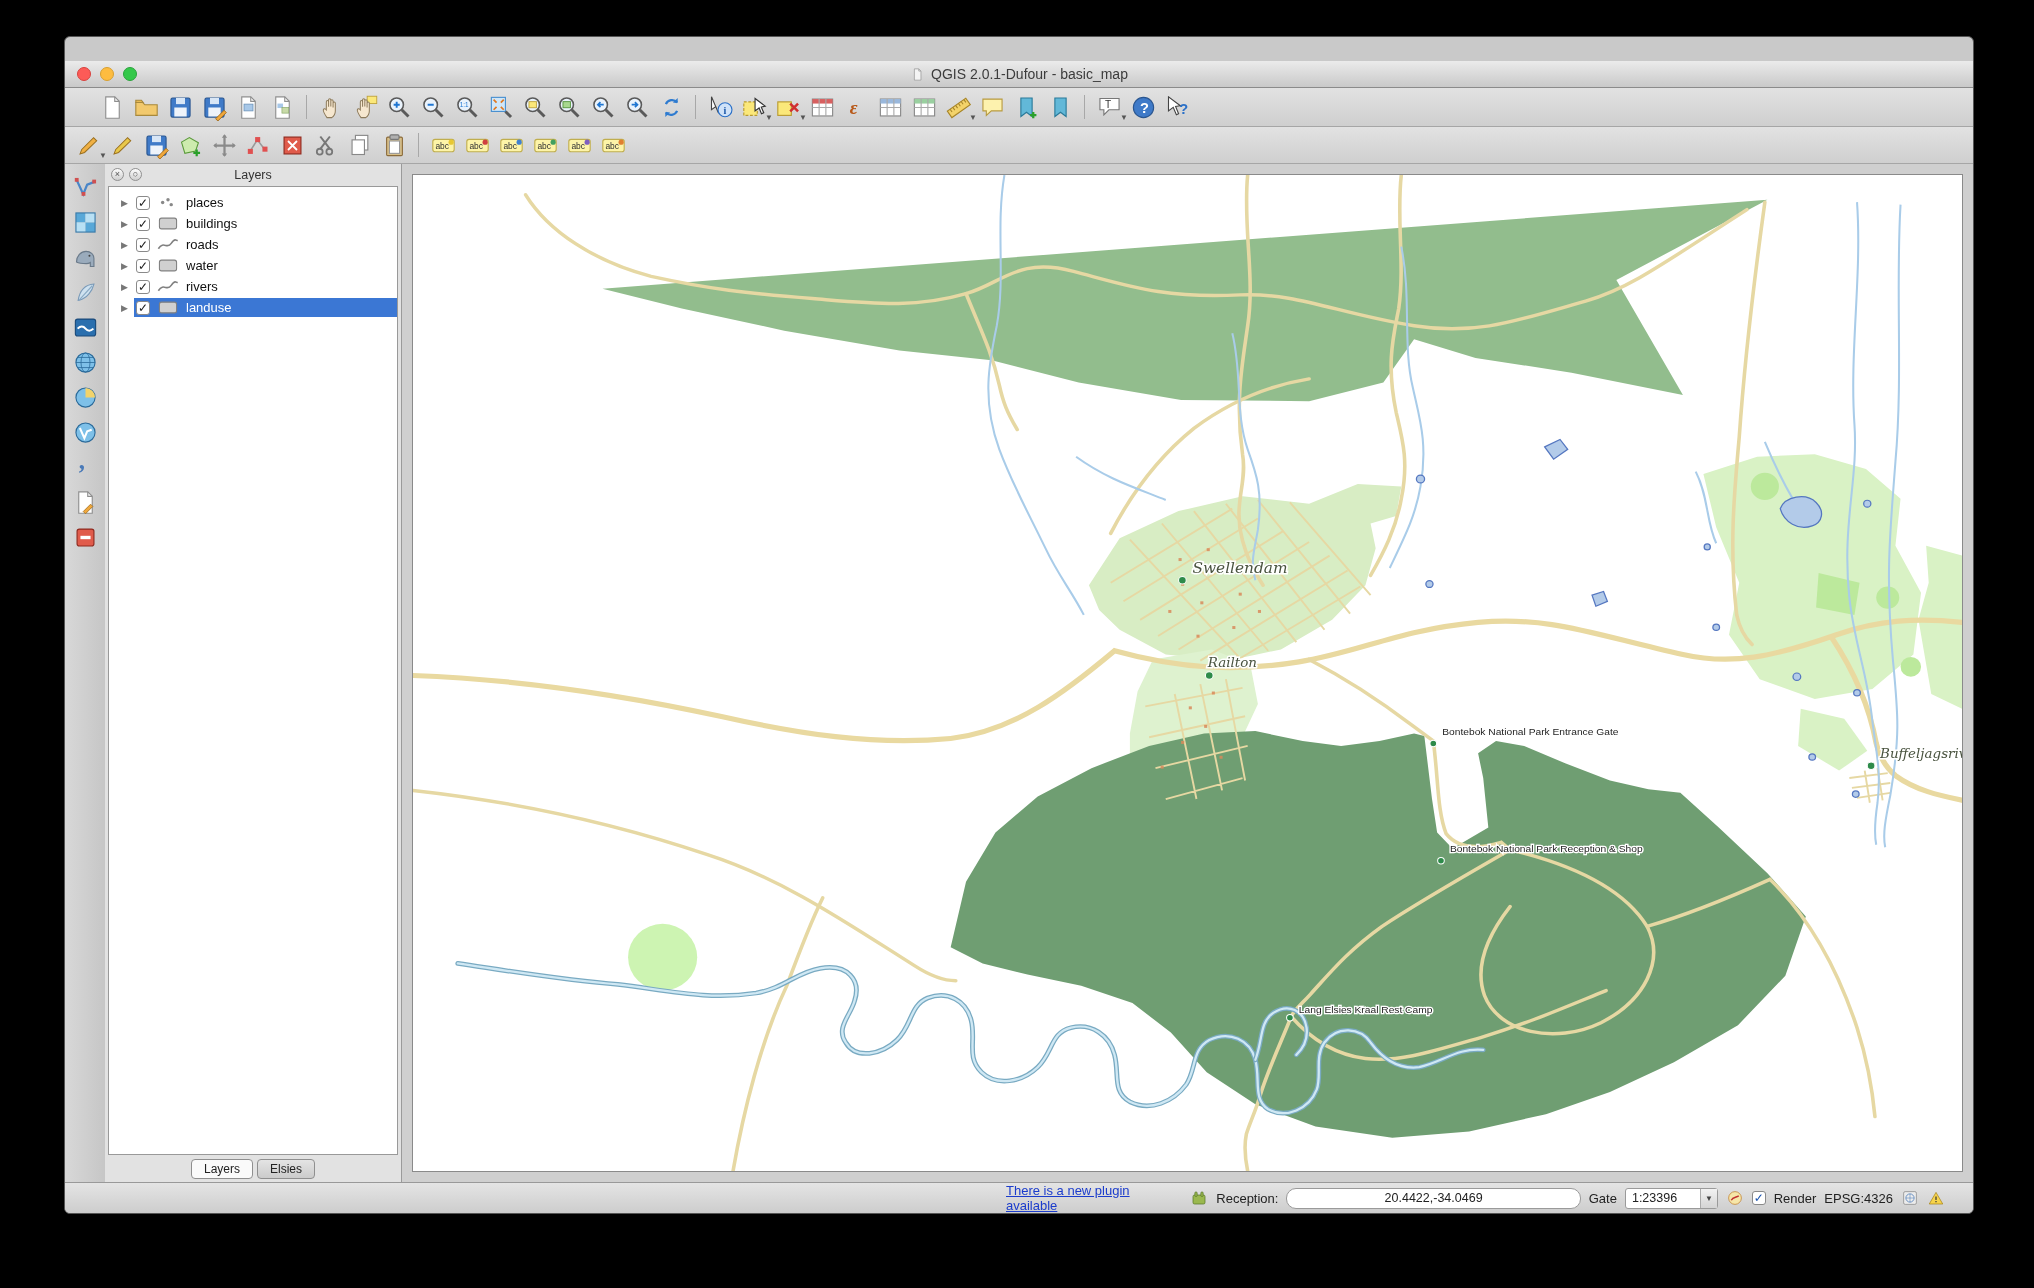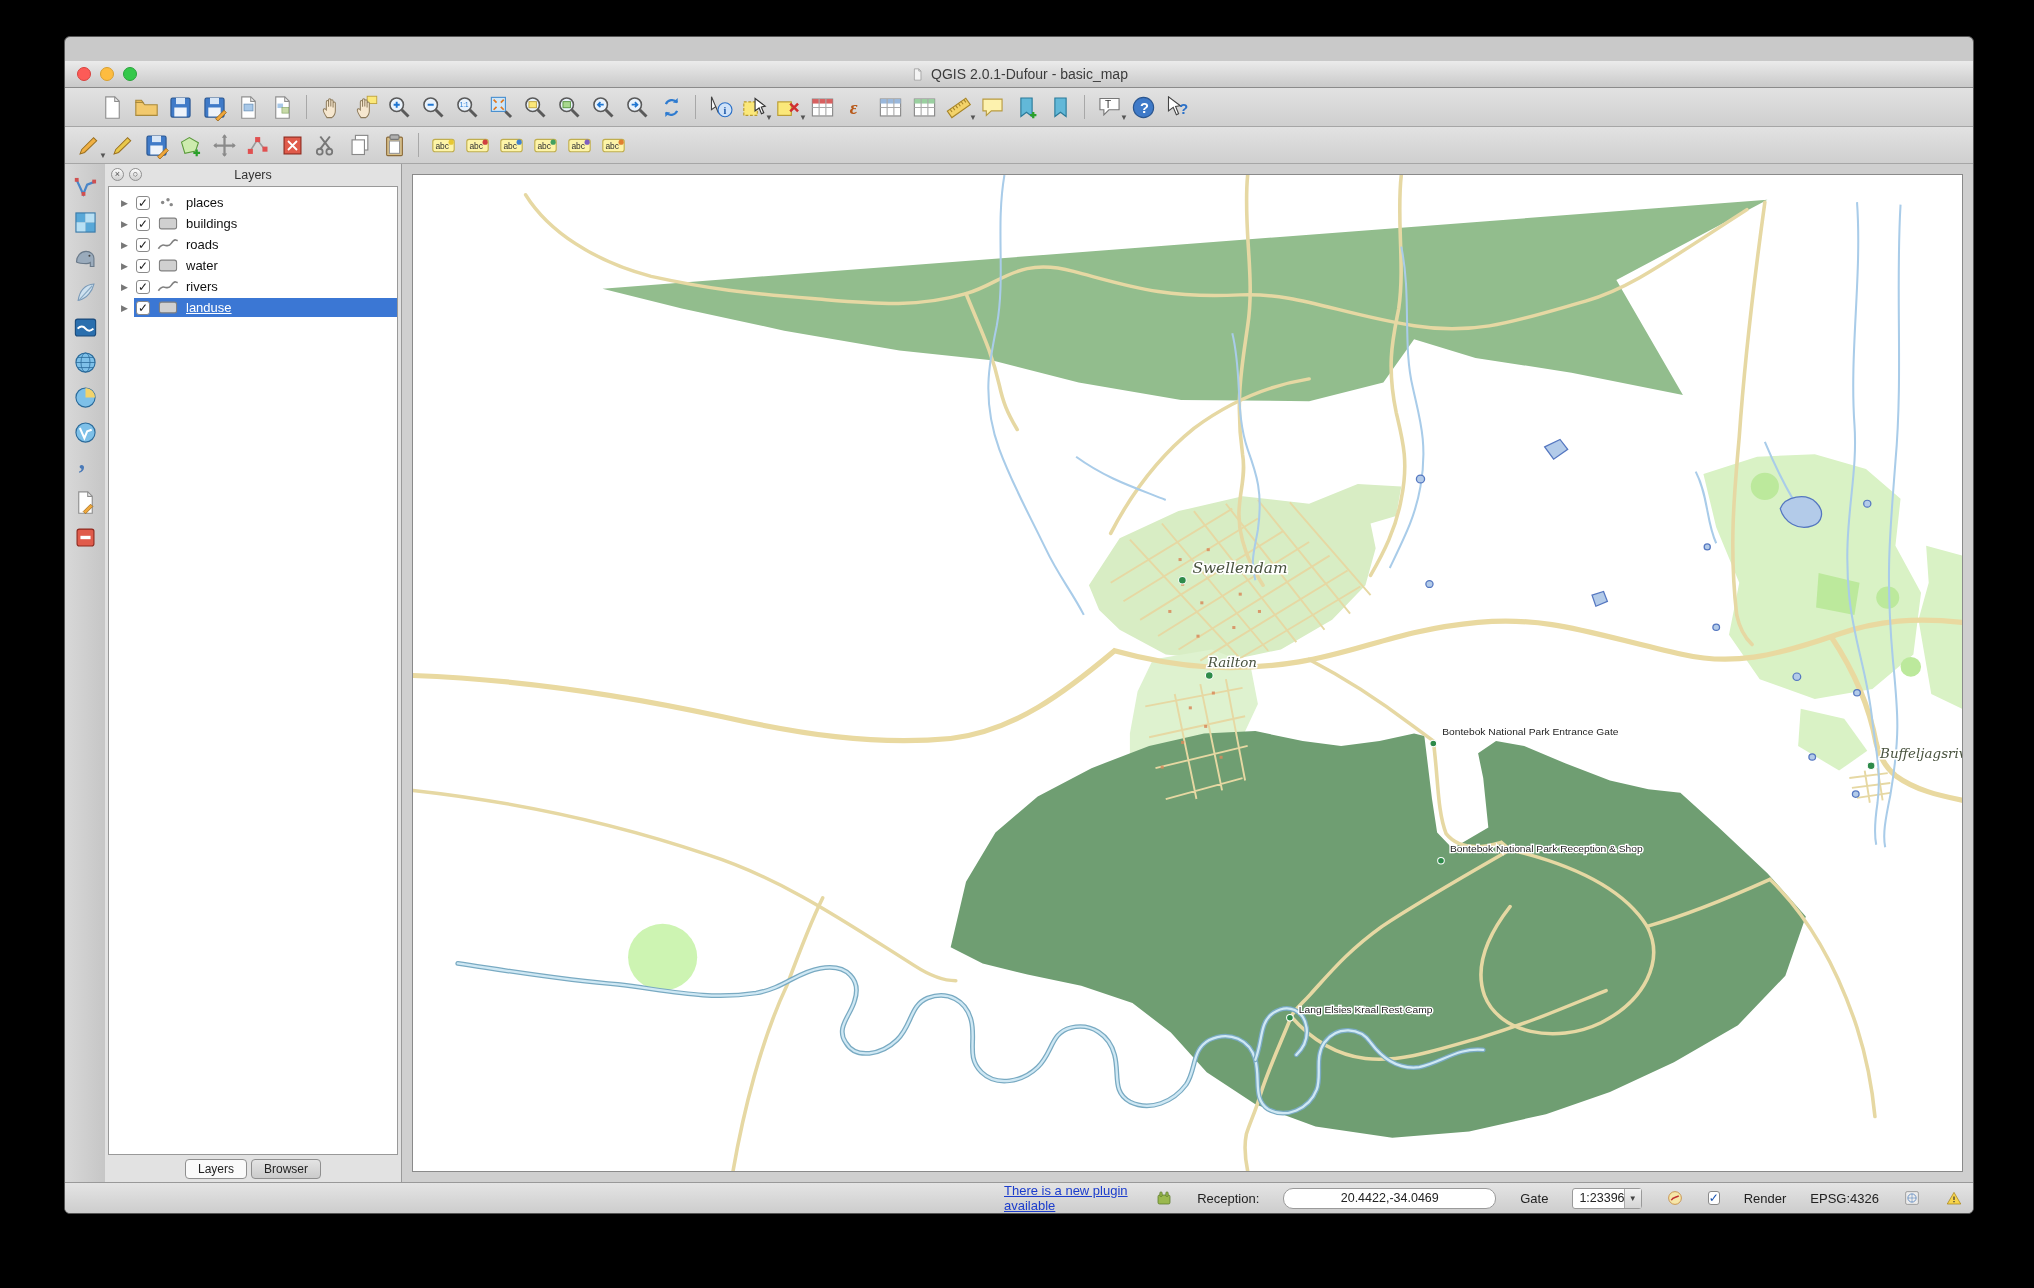--- a/index.html
+++ b/index.html
@@ -39,21 +39,21 @@
                font-size:12.5px;color:#333;}
   .dock-btn{position:absolute;top:4px;width:13px;height:13px;border-radius:50%;
             background:linear-gradient(#fdfdfd,#cfcfcf);border:1px solid #909090;font-size:9px;
             line-height:11px;text-align:center;color:#555;box-sizing:border-box;}
   .dock-btn.close{left:6px;} .dock-btn.float{left:24px;}
   .tree{flex:1 1 auto;background:#fff;border:1px solid #999;margin:0 3px;padding-top:5px;overflow:hidden;}
   .lrow{display:flex;align-items:center;height:21px;padding-left:12px;font-size:13px;color:#111;}
   .larrow{width:13px;font-size:9px;color:#777;}
   .lhl{flex:1;display:flex;align-items:center;gap:6px;height:19px;padding-left:2px;}
   .lrow.selected .lhl{background:#3b77d4;}
-  .lrow.selected .llbl{color:#fff;text-decoration:underline;}
+  .lrow.selected .llbl{color:#fff;}
   .lcb{width:14px;height:14px;background:#fff;border:1px solid #8a8a8a;border-radius:3px;font-size:12px;
        line-height:12px;text-align:center;color:#222;box-sizing:border-box;flex:0 0 14px;}
   .lsym{display:flex;align-items:center;} .lsym svg{width:24px;height:15px;display:block;}
   .llbl{padding-right:4px;white-space:nowrap;}
   .ptabs{flex:0 0 27px;display:flex;align-items:center;justify-content:center;gap:4px;}
   .ptab{font-size:12px;color:#222;background:linear-gradient(#e4e4e4,#cbcbcb);border:1px solid #8f8f8f;
         border-radius:4px;padding:2px 12px;}
   .ptab.active{background:#fafafa;}
   
   .map-wrap{flex:1;margin:10px;border:1px solid #8a8a8a;background:#fff;position:relative;min-width:0;}
@@ -68,23 +68,23 @@
   .rv{stroke:#a9cce9;stroke-width:1.6;fill:none;}
   .rvb-case{stroke:#79aac2;stroke-width:3.8;fill:none;stroke-linecap:round;}
   .rvb{stroke:#cfe8f4;stroke-width:1.8;fill:none;stroke-linecap:round;}
   .wb{fill:#b3cbe9;stroke:#5577c0;stroke-width:1;}
   .dot{fill:#2e8b4a;stroke:#fff;stroke-width:.8;}
   .city{font:italic 12px "DejaVu Serif",serif;fill:#49533f;stroke:#fff;stroke-width:2.6;
         paint-order:stroke;text-anchor:middle;}
   .town{font:italic 10.5px "DejaVu Serif",serif;fill:#49533f;stroke:#fff;stroke-width:2.4;paint-order:stroke;}
   .poi{font:8px "Liberation Sans",sans-serif;fill:#1d1d1d;stroke:#fff;stroke-width:2.2;paint-order:stroke;}
   
-  .statusbar{flex:0 0 29px;display:flex;align-items:center;gap:24px;
+  .statusbar{flex:0 0 29px;display:flex;align-items:center;gap:8px;
              background:linear-gradient(#e4e4e4,#cdcdcd);border-top:1px solid #999;
-             font-size:13px;color:#222;padding:0 10px;}
+             font-size:13px;color:#222;padding:0 28px;}
   .sb-spacer{flex:0 0 905px;}
   .sb-link{color:#1b3ccc;text-decoration:underline;}
   .sb-icon svg{width:18px;height:18px;display:block;}
   .sb-input{width:296px;height:19px;background:#fff;border:1px solid #9a9a9a;border-radius:10px;
             text-align:center;font-size:12.5px;line-height:19px;}
   .sb-combo{width:86px;height:19px;background:#fff;border:1px solid #9a9a9a;border-radius:3px;
             display:flex;align-items:center;font-size:12.5px;padding-left:6px;position:relative;
             box-sizing:content-box;}
   .combo-arrow{position:absolute;right:0;top:0;width:16px;height:100%;
                background:linear-gradient(#f2f2f2,#d4d4d4);border-left:1px solid #aaa;font-size:8px;
@@ -593,21 +593,21 @@
                   <svg viewBox="0 0 22 14">
                     <rect x="3" y="2" width="16" height="10" rx="2" fill="#d0d0d0" stroke="#808080"></rect>
                   </svg>
                 </span>
                 <span class="llbl">landuse</span>
               </span>
             </div>
           </div>
       <div class="ptabs" id="panel-tabs">
             <span class="ptab active">Layers</span>
-            <span class="ptab">Browser</span>
+            <span class="ptab">Elsies</span>
           </div>
     </div>
 
     <div class="map-wrap">
       <svg viewBox="0 0 1210 806" preserveAspectRatio="none" xmlns="http://www.w3.org/2000/svg">
 
         <g>
           <path class="lu" d="M148,92 L1058,20 940,85 992,178 905,160 830,148 782,133 758,168 700,183 600,182 520,168 452,150 380,142 290,126 210,108 Z"></path>
           <path class="lu-pale" d="M1008,242 L1050,228 1095,226 1135,238 1162,262 1158,300 1178,338 1172,388 1140,416 1095,424 1052,408 1028,372 1036,330 1018,285 Z"></path>
           <path class="lu-pale" d="M1084,432 L1118,440 1136,466 1114,482 1082,462 Z"></path>

